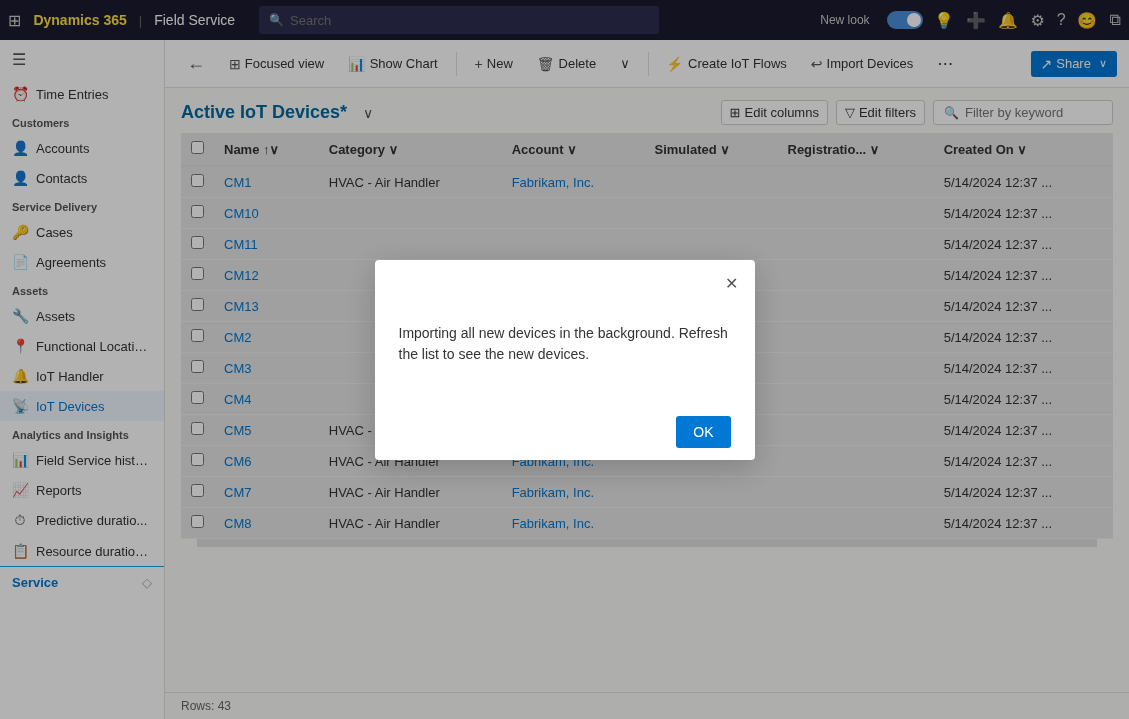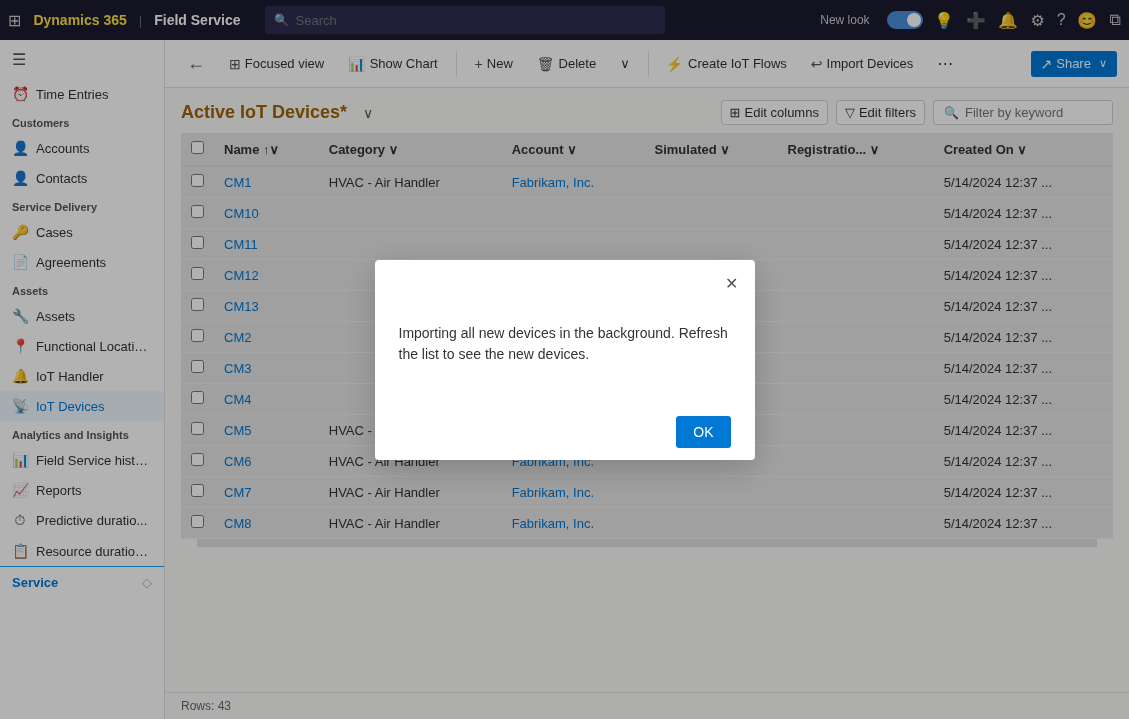--- a/index.html
+++ b/index.html
@@ -6,21 +6,21 @@
     body { font-family: 'Segoe UI', sans-serif; font-size: 13px; background: #f3f3f3; color: #333; overflow: hidden; width: 1129px; height: 719px; }
 
     
     .top-nav {
       display: flex; align-items: center; background: #1a1a2e; color: #fff;
       height: 40px; padding: 0 8px; gap: 8px; position: relative; z-index: 10;
     }
     .top-nav .grid-icon { color: #ccc; font-size: 16px; margin-right: 4px; cursor: pointer; }
     .top-nav .app-name { font-size: 14px; font-weight: 700; color: #fde047; }
     .top-nav .divider { color: #666; margin: 0 4px; }
-    .top-nav .module-name { font-size: 14px; color: #fff; font-weight: 700; }
+    .top-nav .module-name { font-size: 14px; color: #fff; font-weight: 400; }
     .search-box {
       flex: 1; max-width: 400px; margin: 0 16px;
       background: #2d2d50; border: none; border-radius: 3px;
       display: flex; align-items: center; padding: 0 10px; height: 28px; gap: 6px;
     }
     .search-box input {
       background: transparent; border: none; color: #ccc; font-size: 13px; outline: none; width: 100%;
     }
     .search-box .search-icon { color: #aaa; font-size: 12px; }
     .top-nav-right { display: flex; align-items: center; gap: 12px; margin-left: auto; }
@@ -79,21 +79,21 @@
     .toolbar-btn.primary {
       background: #0078d4; color: #fff; border-radius: 3px; margin-left: auto;
     }
     .toolbar-btn.primary .btn-icon { color: #fff; }
 
     
     .list-header {
       display: flex; align-items: center; padding: 12px 16px 8px;
       background: #faf9f8; gap: 12px;
     }
-    .list-title { font-size: 18px; font-weight: 600; color: #a16207; }
+    .list-title { font-size: 18px; font-weight: 600; color: #0369a1; }
     .list-title-dropdown { font-size: 14px; color: #555; cursor: pointer; margin-left: 4px; }
     .list-actions { display: flex; align-items: center; gap: 8px; margin-left: auto; }
     .list-action-btn {
       display: flex; align-items: center; gap: 4px;
       padding: 4px 8px; border: 1px solid #d0d0d0; background: #fff;
       cursor: pointer; font-size: 13px; border-radius: 3px; color: #333;
     }
     .filter-input {
       display: flex; align-items: center; gap: 6px;
       border: 1px solid #d0d0d0; border-radius: 3px; padding: 4px 10px;

